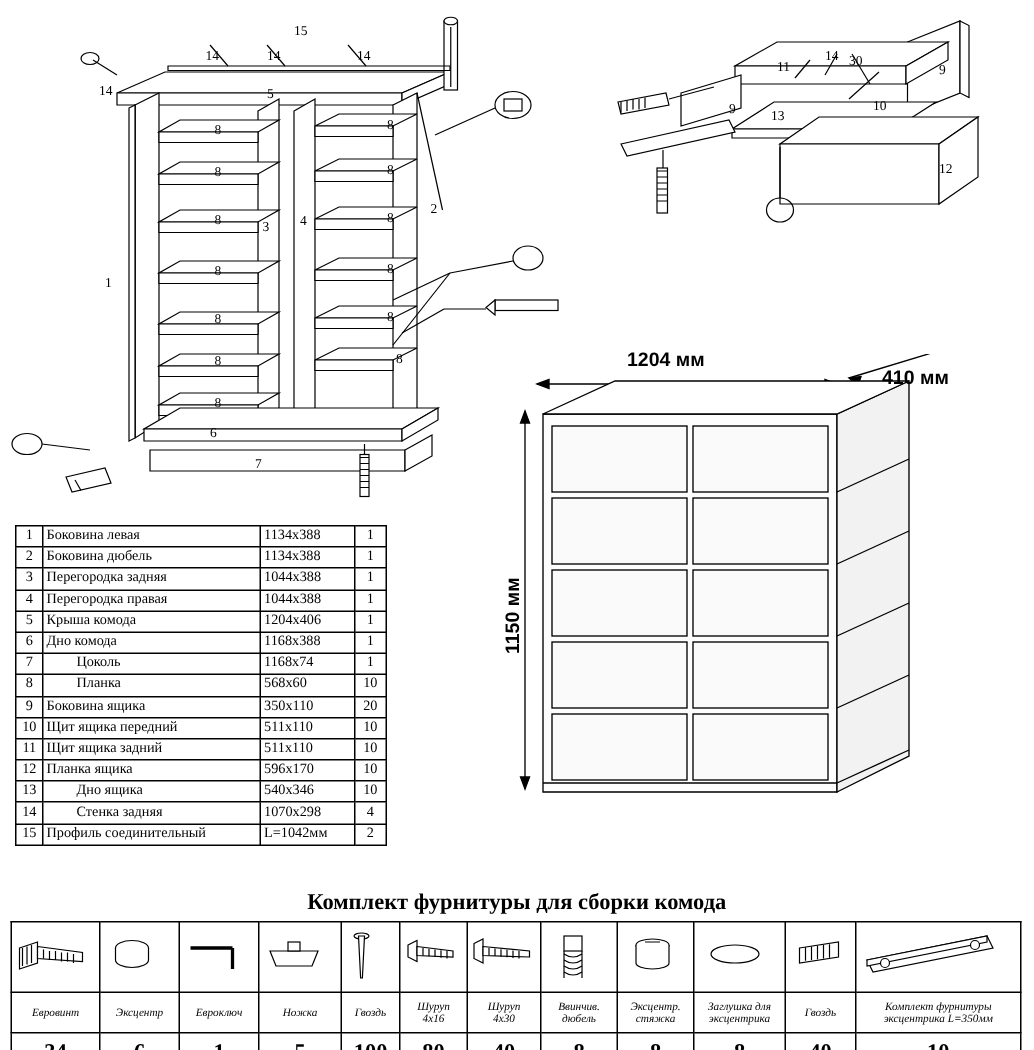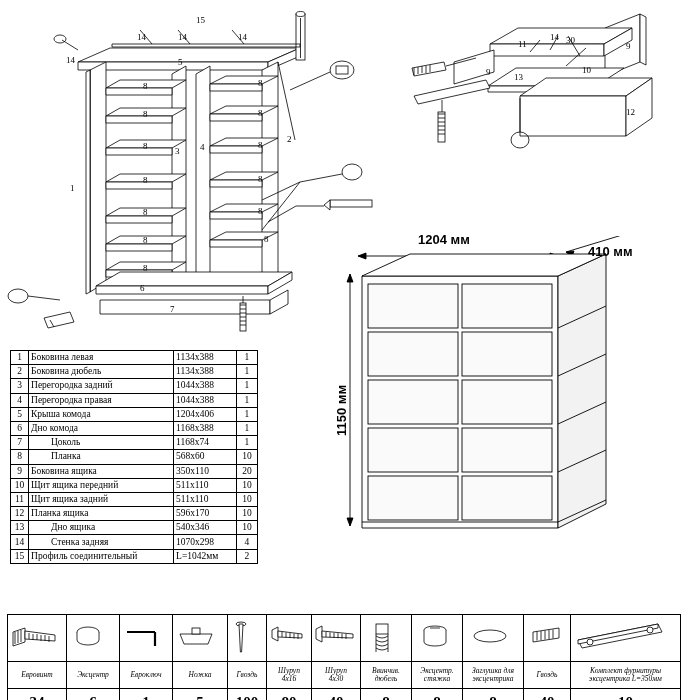--- a/index.html
+++ b/index.html
@@ -220,21 +220,21 @@
           <td class="c3">1</td>
         </tr>
       <tr>
           <td class="c0">2</td>
           <td class="c1">Боковина дюбель</td>
           <td class="c2">1134х388</td>
           <td class="c3">1</td>
         </tr>
       <tr>
           <td class="c0">3</td>
-          <td class="c1">Перегородка задний</td>
+          <td class="c1">Перегородка задняя</td>
           <td class="c2">1044х388</td>
           <td class="c3">1</td>
         </tr>
       <tr>
           <td class="c0">4</td>
           <td class="c1">Перегородка правая</td>
           <td class="c2">1044х388</td>
           <td class="c3">1</td>
         </tr>
       <tr>
@@ -348,20 +348,21 @@
 
         <line x1="22" y1="286" x2="218" y2="286"></line>
         <line x1="218" y1="286" x2="266" y2="264"></line>
       </g>
     </svg>
     <div class="dimTxt" style="left:78px;top:-4px;">1204 мм</div>
     <div class="dimTxt" style="left:248px;top:8px;">410 мм</div>
     <div class="dimTxt vertDim" style="left:-6px;top:200px;">1150 мм</div>
   </div>
 
+  <div id="hwTitle">Комплект фурнитуры для сборки комода</div>
 
   <table id="hwTable">
     <tbody>
       <tr class="icons">
         <td style="width:56px;">
           <svg width="50" height="40" viewBox="0 0 50 40">
               <g stroke="#000" fill="#fff" stroke-width="0.8">
                 <polygon points="4,14 16,10 16,24 4,28"></polygon>
                 <path d="M6,14 v12 M9,13 v12 M12,12 v12"></path>
                 <polygon points="16,13 46,17 46,23 16,21"></polygon>

